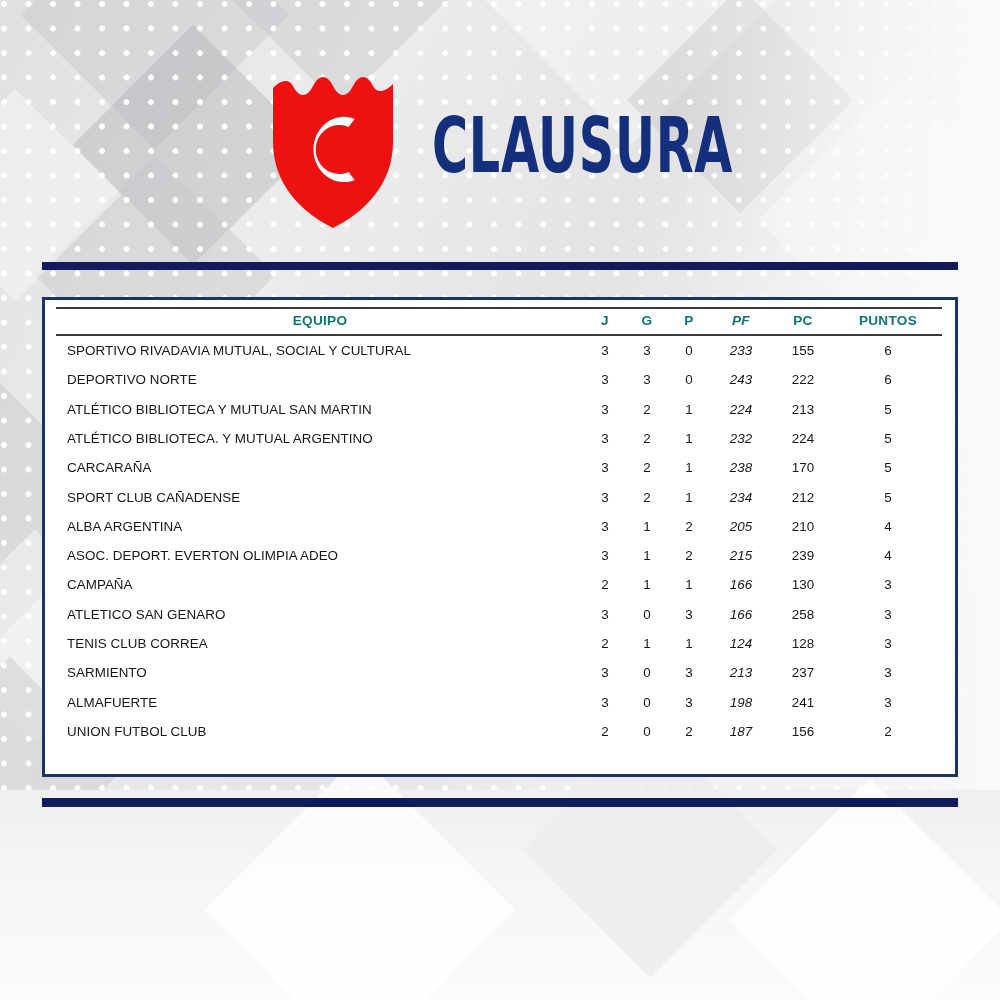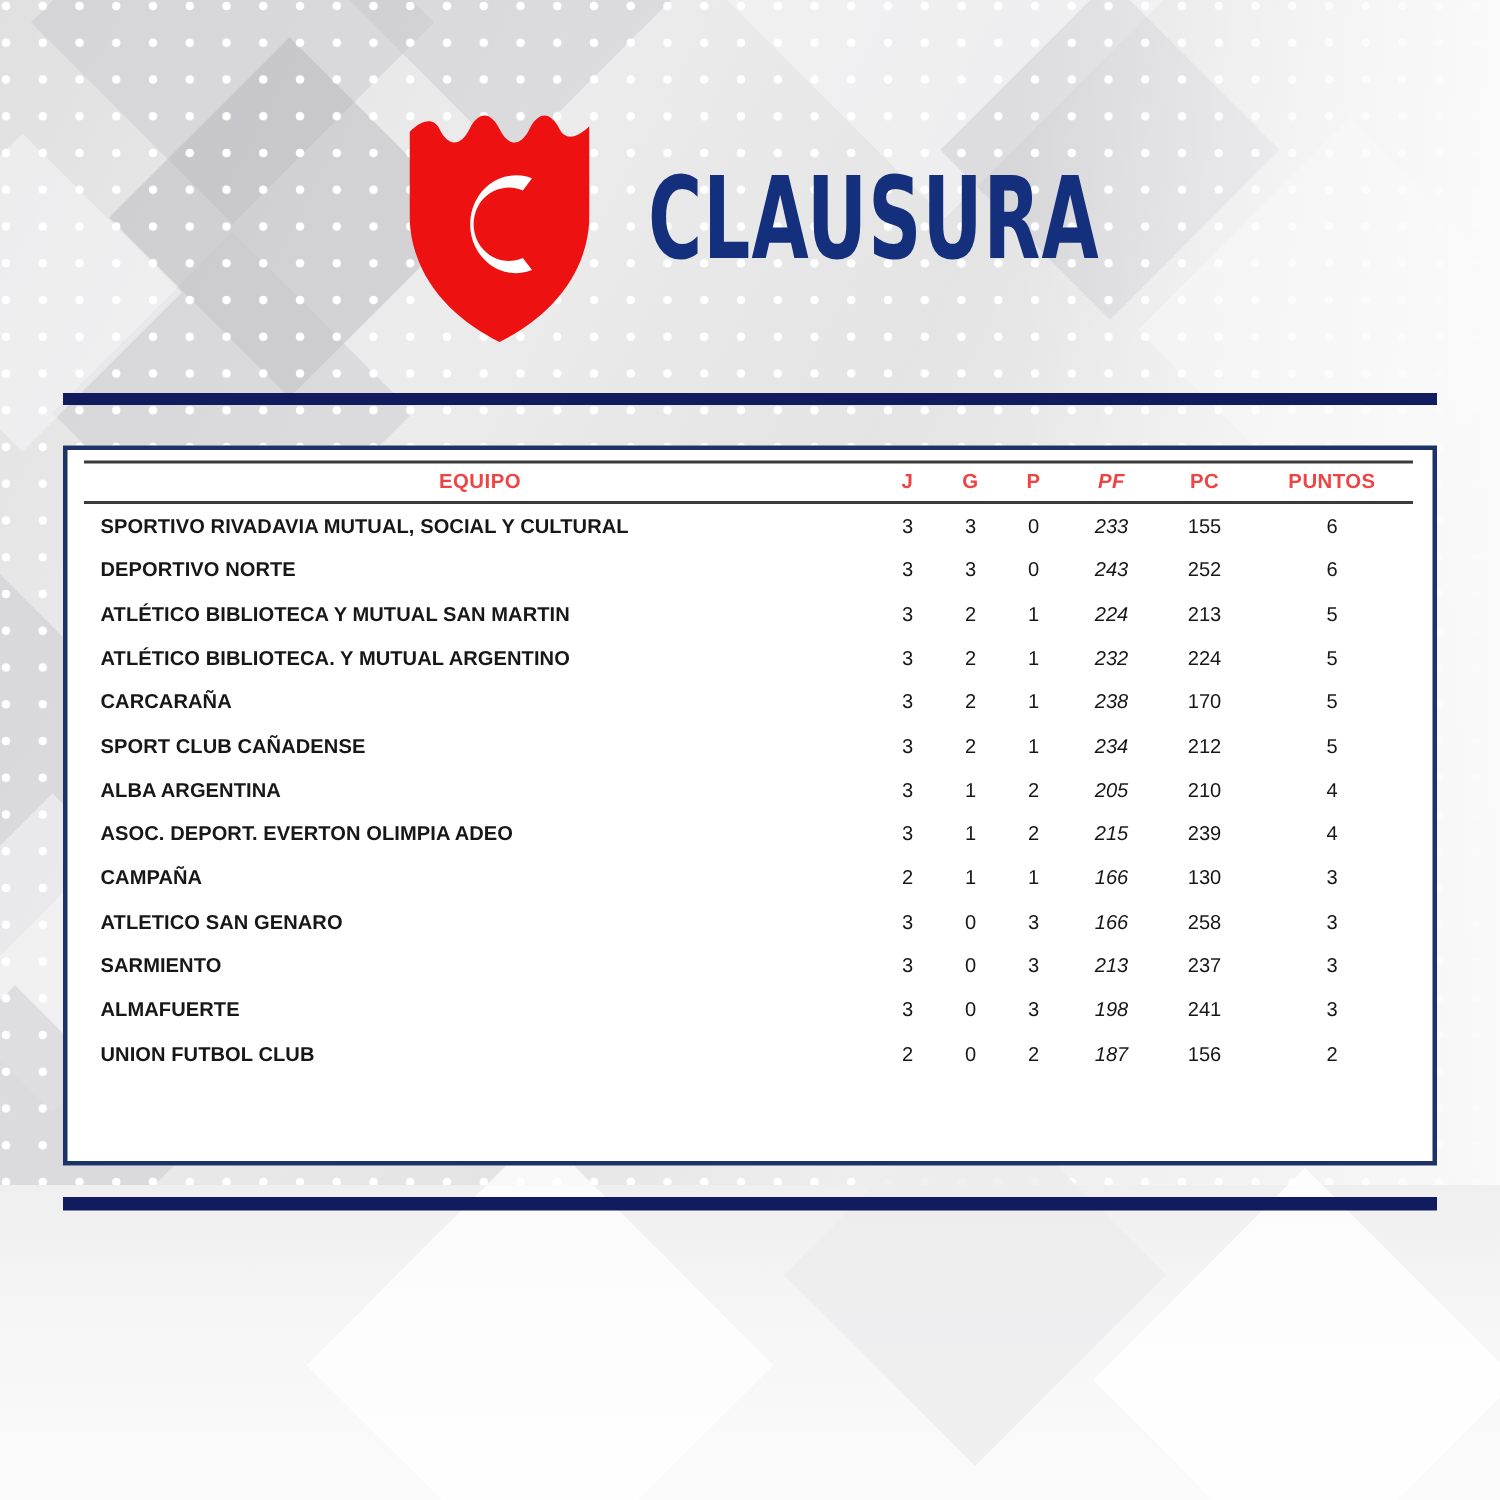--- a/index.html
+++ b/index.html
@@ -61,29 +61,29 @@
     background:#ffffff; border:3px solid #1b3366;
   }
   #table-wrap { position:absolute; left:0; top:0; width:100%; height:100%; }
 
   table#standings {
     position:absolute; left:11px; top:7px;
     width:886px; border-collapse:collapse;
     font-size:13.4px; color:#111111;
   }
   table#standings thead th {
-    font-size:13.6px; font-weight:bold; color:#ef4444;
+    font-size:13.6px; font-weight:bold; color:#0f766e;
     padding:4px 0 6px 0;
     border-top:2.5px solid #3b3b3b;
     border-bottom:2.5px solid #3b3b3b;
     letter-spacing:0.3px;
   }
   table#standings tbody td { padding:7.2px 0 7.1px 0; color:#171717; white-space:nowrap; }
 
-  .c-team { text-align:left; padding-left:11px !important; letter-spacing:0.05px;font-weight:bold; }
+  .c-team { text-align:left; padding-left:11px !important; letter-spacing:0.05px; }
   th.c-team { text-align:center; padding-left:0 !important; }
   .c-num { text-align:center; }
   .w-j{width:42px;} .w-g{width:42px;} .w-p{width:42px;}
   .w-pf{width:62px;font-style:italic;} .w-pc{width:62px;} .w-pts{width:108px;}
 
   
   #footer { position:absolute; left:0; top:838px; width:1000px; height:120px; }
 </style>
 </head>
 <body>
@@ -161,21 +161,21 @@
             <td class="c-num w-pf">233</td>
             <td class="c-num w-pc">155</td>
             <td class="c-num w-puntos">6</td>
           </tr>
           <tr>
             <td class="c-team">DEPORTIVO NORTE</td>
             <td class="c-num w-j">3</td>
             <td class="c-num w-g">3</td>
             <td class="c-num w-p">0</td>
             <td class="c-num w-pf">243</td>
-            <td class="c-num w-pc">252</td>
+            <td class="c-num w-pc">222</td>
             <td class="c-num w-puntos">6</td>
           </tr>
           <tr>
             <td class="c-team">ATLÉTICO BIBLIOTECA Y MUTUAL SAN MARTIN</td>
             <td class="c-num w-j">3</td>
             <td class="c-num w-g">2</td>
             <td class="c-num w-p">1</td>
             <td class="c-num w-pf">224</td>
             <td class="c-num w-pc">213</td>
             <td class="c-num w-puntos">5</td>
@@ -237,20 +237,29 @@
           <tr>
             <td class="c-team">ATLETICO SAN GENARO</td>
             <td class="c-num w-j">3</td>
             <td class="c-num w-g">0</td>
             <td class="c-num w-p">3</td>
             <td class="c-num w-pf">166</td>
             <td class="c-num w-pc">258</td>
             <td class="c-num w-puntos">3</td>
           </tr>
           <tr>
+            <td class="c-team">TENIS CLUB CORREA</td>
+            <td class="c-num w-j">2</td>
+            <td class="c-num w-g">1</td>
+            <td class="c-num w-p">1</td>
+            <td class="c-num w-pf">124</td>
+            <td class="c-num w-pc">128</td>
+            <td class="c-num w-puntos">3</td>
+          </tr>
+          <tr>
             <td class="c-team">SARMIENTO</td>
             <td class="c-num w-j">3</td>
             <td class="c-num w-g">0</td>
             <td class="c-num w-p">3</td>
             <td class="c-num w-pf">213</td>
             <td class="c-num w-pc">237</td>
             <td class="c-num w-puntos">3</td>
           </tr>
           <tr>
             <td class="c-team">ALMAFUERTE</td>

